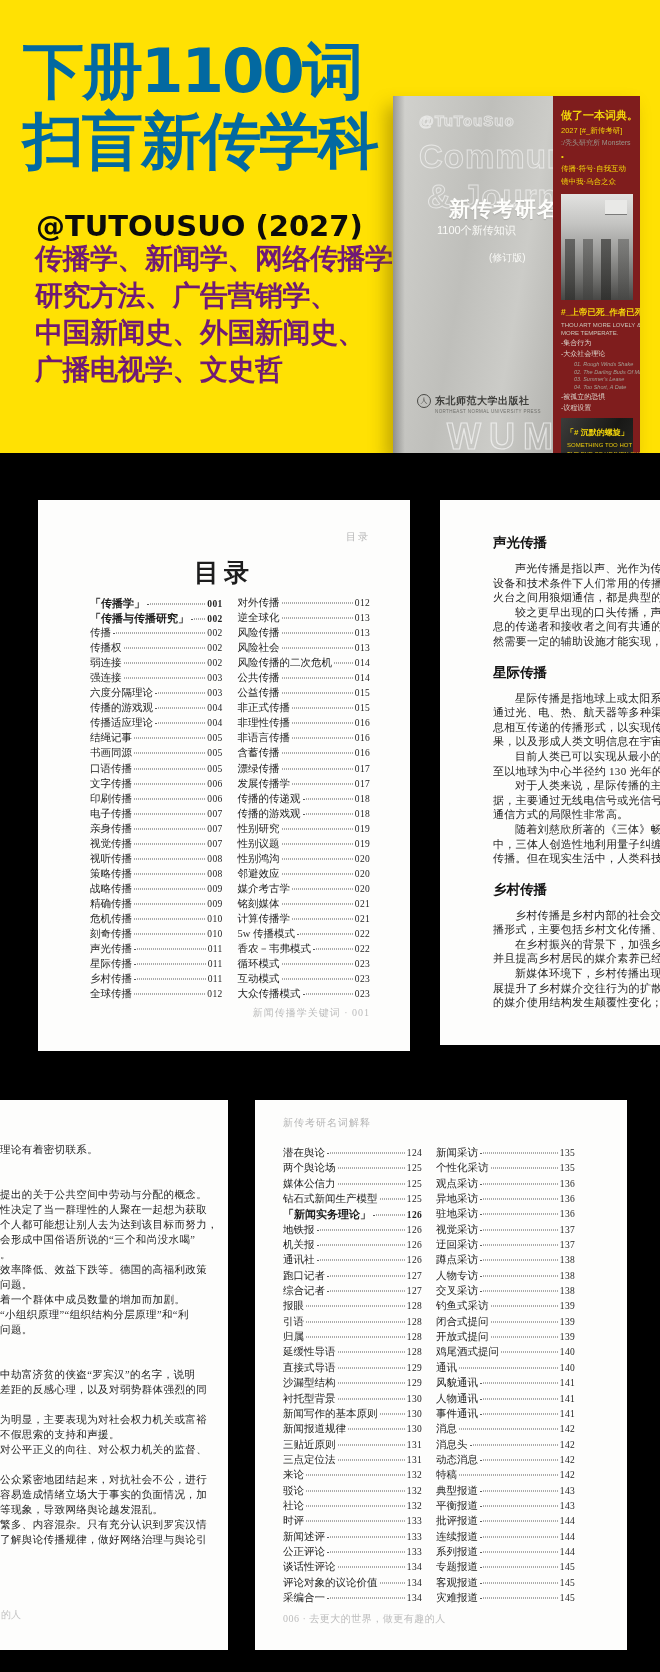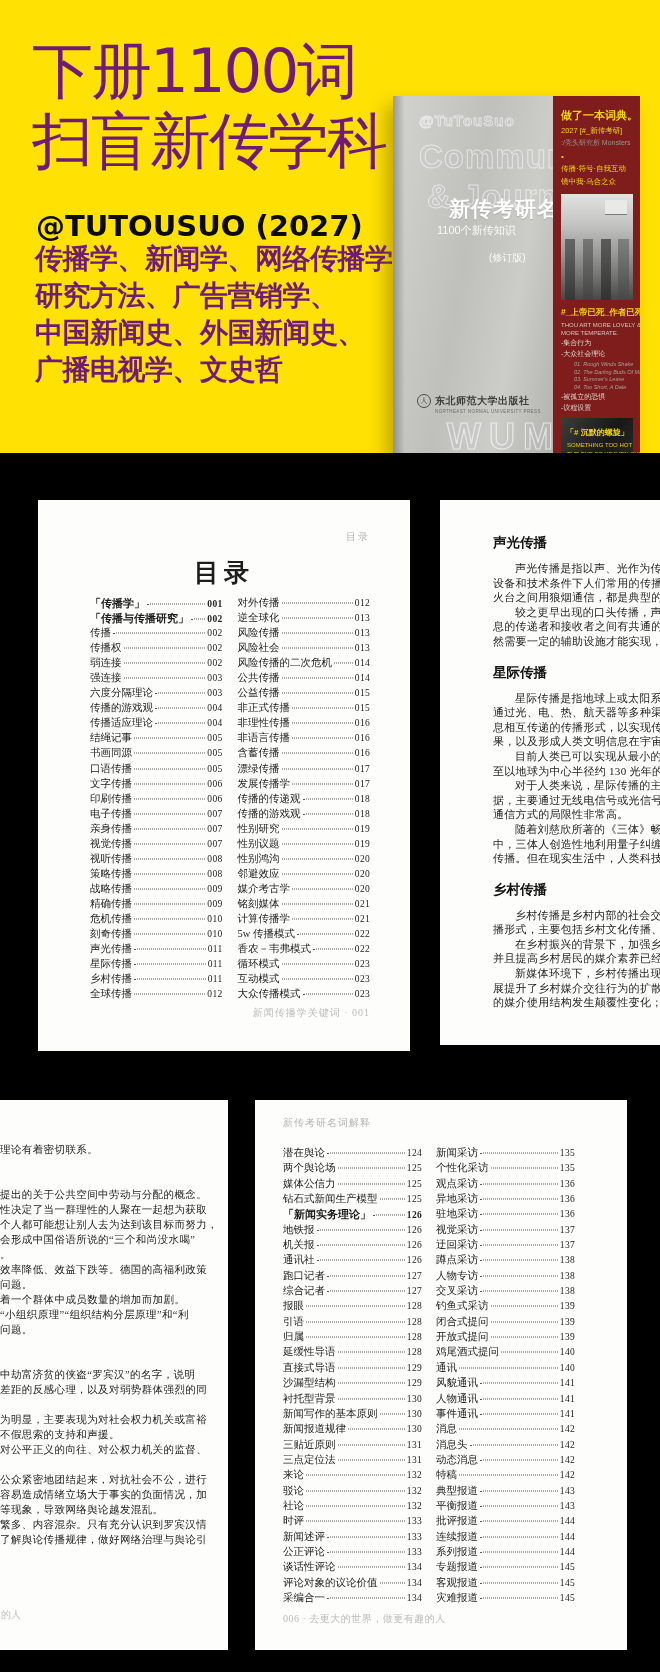--- a/index.html
+++ b/index.html
@@ -4,23 +4,23 @@
 <style>
   html,body{margin:0;padding:0;}
   body{
     width:660px;height:1672px;position:relative;overflow:hidden;
     background:#000;
     font-family:"Liberation Sans",sans-serif;
   }
   
   .hero{position:absolute;left:0;top:0;width:660px;height:453px;background:#ffe103;overflow:hidden;}
   .hero-title{
-    position:absolute;left:32px;top:36px;
+    position:absolute;left:23px;top:36px;
     font-family:"DejaVu Sans",sans-serif;
-    font-size:61px;line-height:70px;font-weight:400;color:#701a75;letter-spacing:-2px;white-space:nowrap;
+    font-size:61px;line-height:70px;font-weight:700;color:#0369a1;letter-spacing:-2px;white-space:nowrap;
   }
   .hero-handle{
     position:absolute;left:36px;top:200px;
     font-size:29px;font-weight:900;color:#0c0c0c;letter-spacing:0px;
     font-family:"DejaVu Sans",sans-serif;
     margin-top:9px;
   }
   .hero-subjects{
     position:absolute;left:35px;top:240px;
     font-size:28px;line-height:37px;font-weight:900;color:#701a75;white-space:nowrap;

